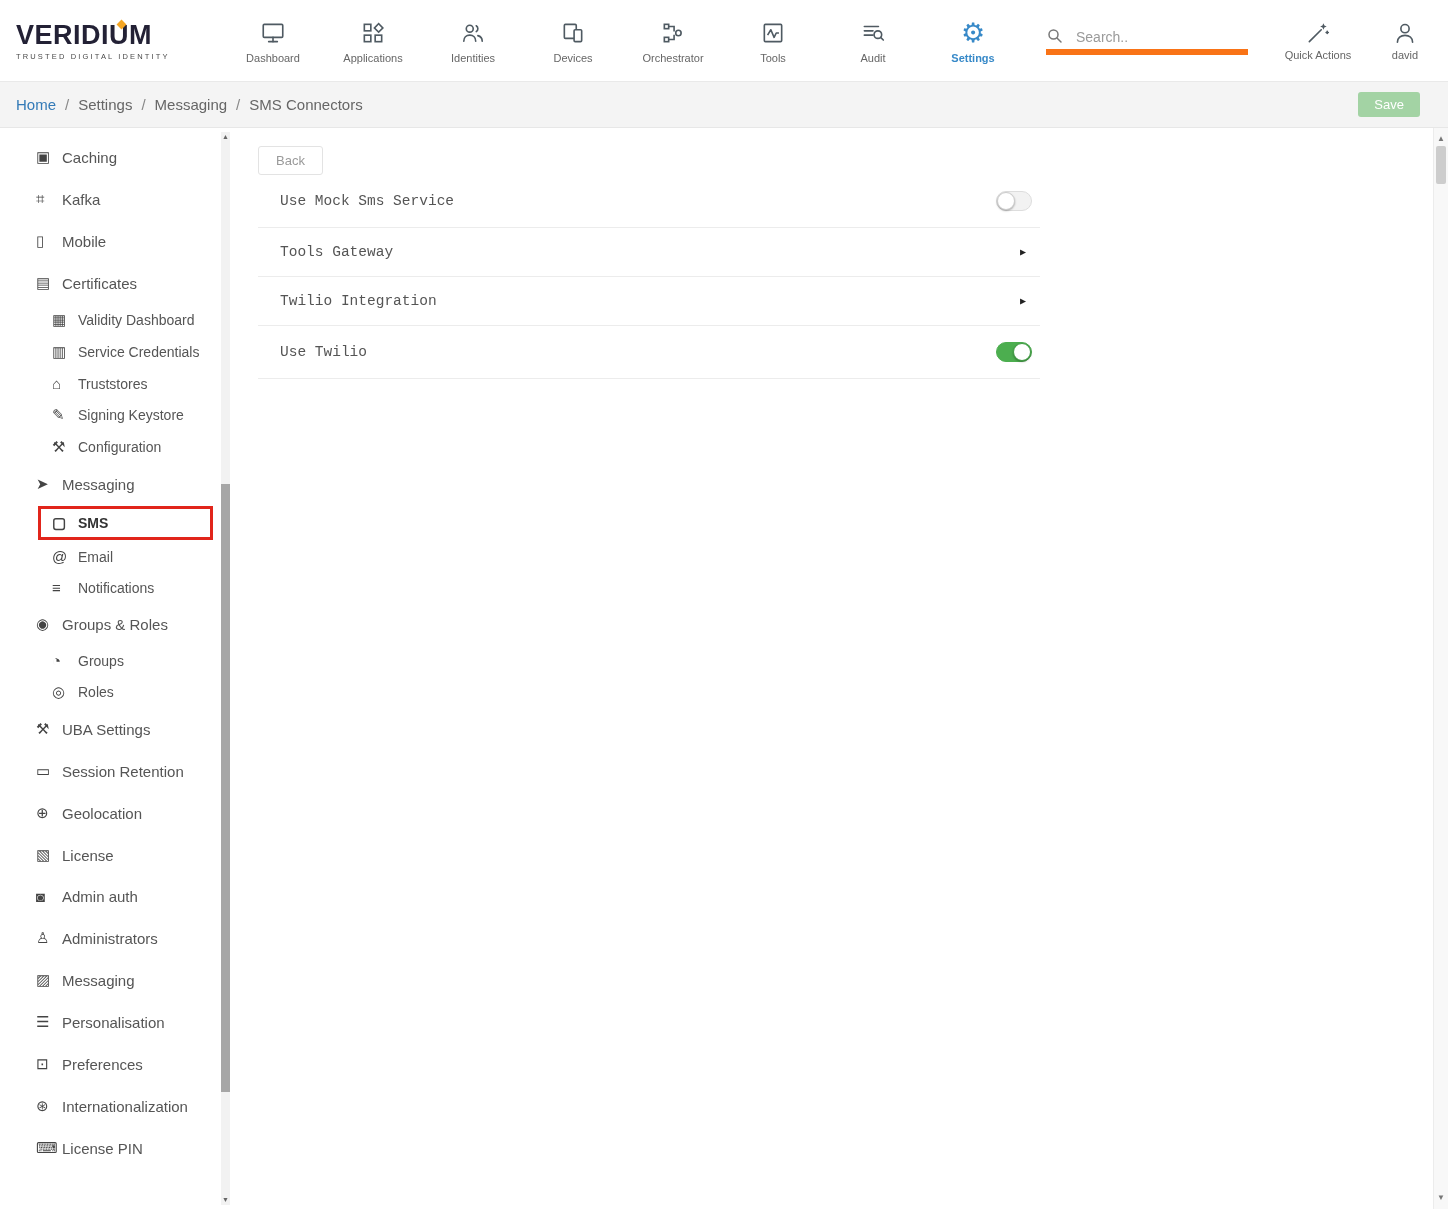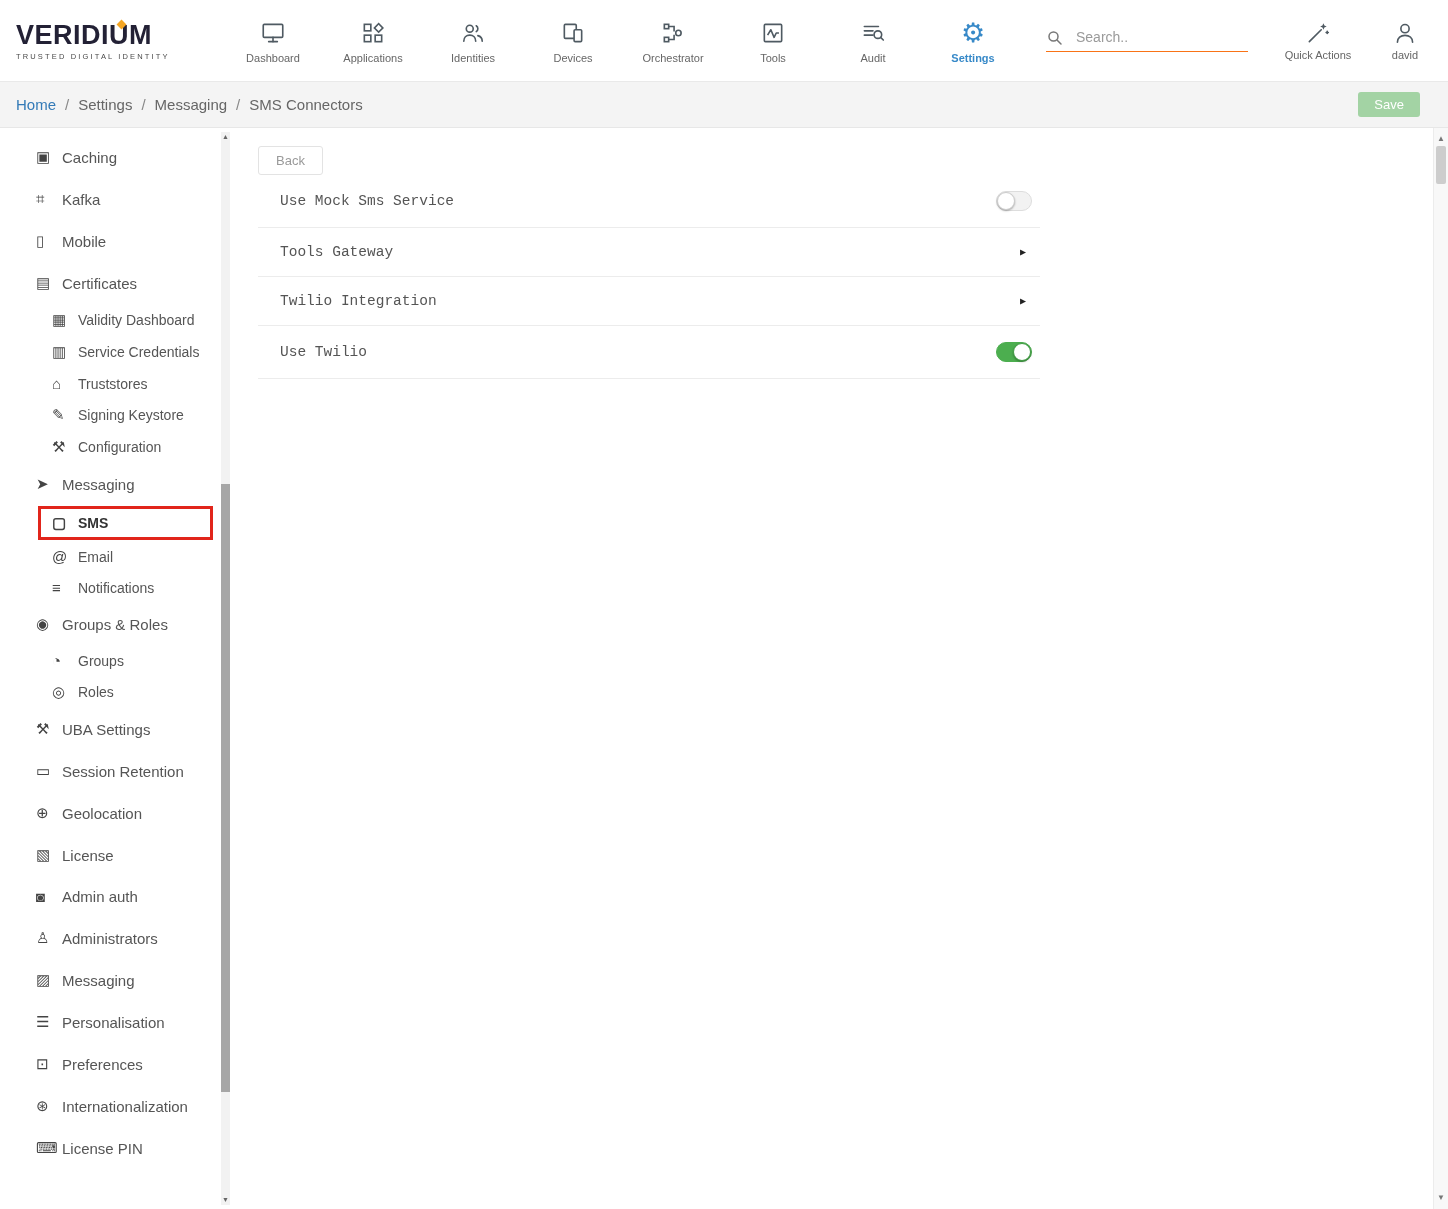--- a/index.html
+++ b/index.html
@@ -13,21 +13,21 @@
   .logo-name { font-size: 27px; font-weight: bold; color: #232135; letter-spacing: .5px; position: relative; display: inline-block; }
   .logo-diamond { position: absolute; top: 1px; left: 102px; width: 7px; height: 7px; background: #f5a623; transform: rotate(45deg); }
   .logo-tag { font-size: 7.5px; color: #4a4a4a; letter-spacing: 2.15px; margin-top: 1px; }
   .nav { display: flex; margin-left: 18px; }
   .nav-item { width: 100px; text-align: center; cursor: pointer; color: #4f5a62; }
   .nav-item .nicon { height: 32px; display: flex; align-items: center; justify-content: center; }
   .nav-item .nlabel { font-size: 11px; margin-top: 3px; color: #666; }
   .nav-item.active { color: #3789c8; }
   .nav-item.active .nlabel { color: #3789c8; font-weight: bold; }
   .gear-glyph { font-size: 27px; line-height: 27px; }
-  .search { display: flex; align-items: flex-start; border-bottom: 1px solid #f97316; width: 202px; margin-left: auto; padding-bottom: 4px; }
+  .search { display: flex; align-items: flex-end; border-bottom: 6px solid #f97316; width: 202px; margin-left: auto; padding-bottom: 4px; }
   .search input { border: none; outline: none; background: transparent; font-size: 14px; color: #555; width: 160px; margin-left: 12px; font-family: inherit; }
   .search input::placeholder { color: #9a9a9a; }
   .hdr-side { width: 104px; text-align: center; cursor: pointer; color: #4f5a62; margin-left: 18px; }
   .hdr-side .nlabel { font-size: 11px; margin-top: 3px; color: #666; }
   .hdr-user { width: 70px; margin: 0 8px 0 0; }
   
   .crumbbar { height: 46px; background: #f4f4f4; display: flex; align-items: center; padding: 0 16px; font-size: 15px; color: #666; border-bottom: 1px solid #e7e7e7; }
   .crumb-link { color: #337ab7; cursor: pointer; }
   .crumb-sep { margin: 0 9px; color: #888; }
   .crumb-item { cursor: pointer; }

